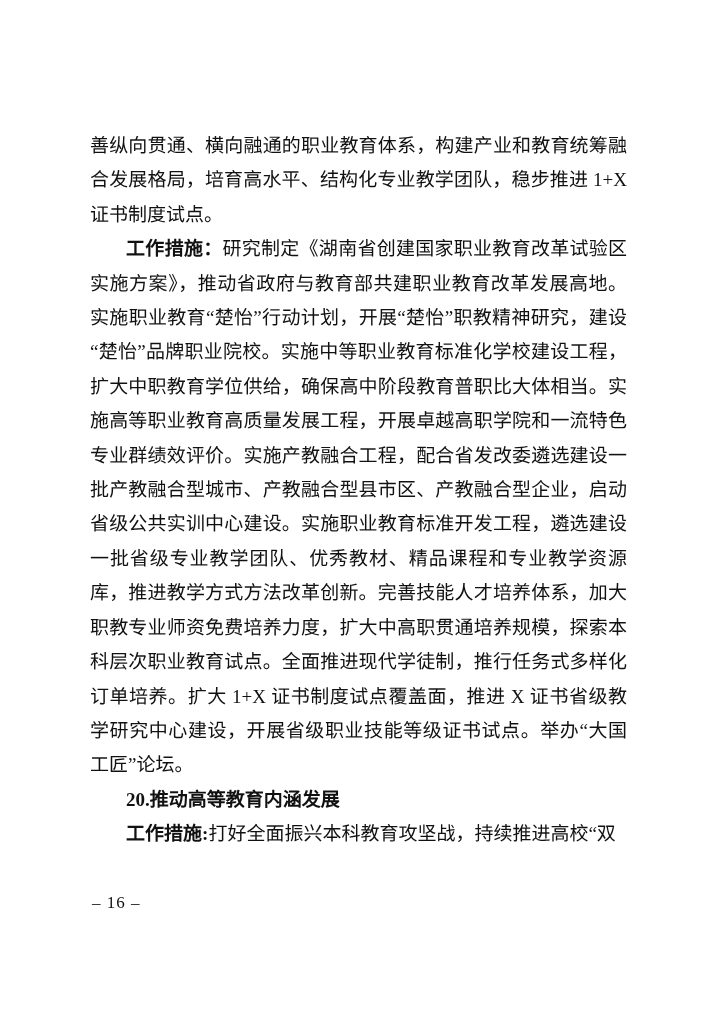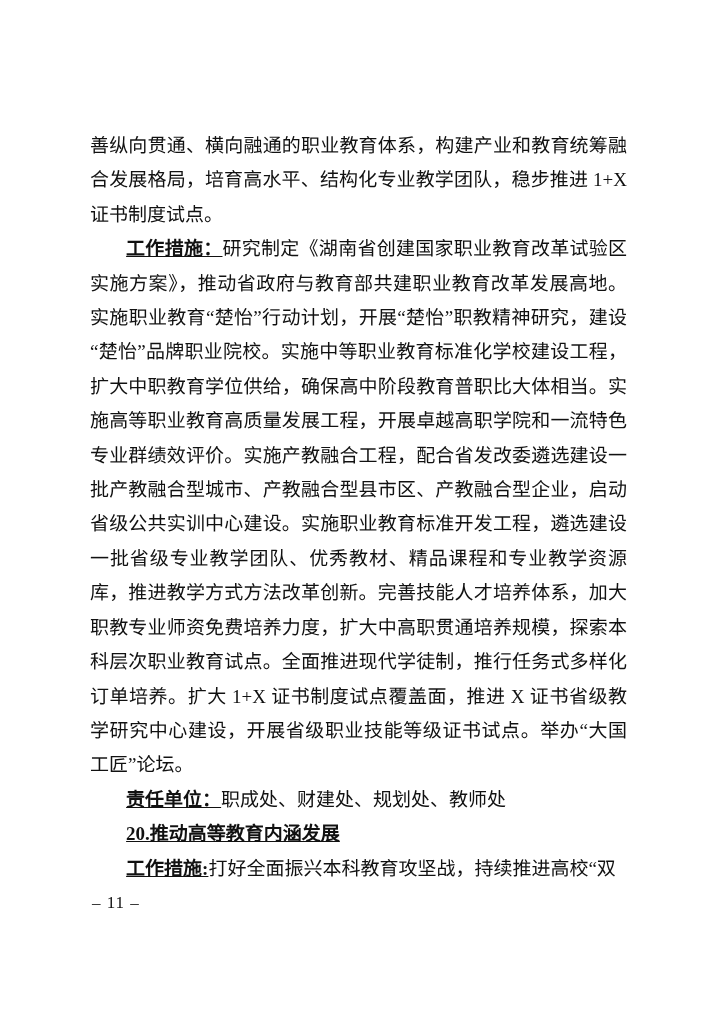--- a/index.html
+++ b/index.html
@@ -28,36 +28,34 @@
   }
   .para {
     margin: 0;
     padding: 0;
   }
   .para.indent {
     text-indent: 1.9em;
   }
   .run.bold {
     font-weight: bold;
-    text-decoration: underline;
   }
   .page-number {
     position: absolute;
     left: 92px;
     top: 893px;
     font-size: 17px;
     letter-spacing: 1px;
     color: #111111;
   }
 </style>
 </head>
 <body>
 
 <div class="page">
   <div class="page-body">
       <p class="para"><span class="run">善纵向贯通、横向融通的职业教育体系，构建产业和教育统筹融合发展格局，培育高水平、结构化专业教学团队，稳步推进 1+X 证书制度试点。</span></p>
       <p class="para indent"><span class="run bold">工作措施：</span><span class="run">研究制定《湖南省创建国家职业教育改革试验区实施方案》，推动省政府与教育部共建职业教育改革发展高地。实施职业教育“楚怡”行动计划，开展“楚怡”职教精神研究，建设“楚怡”品牌职业院校。实施中等职业教育标准化学校建设工程，扩大中职教育学位供给，确保高中阶段教育普职比大体相当。实施高等职业教育高质量发展工程，开展卓越高职学院和一流特色专业群绩效评价。实施产教融合工程，配合省发改委遴选建设一批产教融合型城市、产教融合型县市区、产教融合型企业，启动省级公共实训中心建设。实施职业教育标准开发工程，遴选建设一批省级专业教学团队、优秀教材、精品课程和专业教学资源库，推进教学方式方法改革创新。完善技能人才培养体系，加大职教专业师资免费培养力度，扩大中高职贯通培养规模，探索本科层次职业教育试点。全面推进现代学徒制，推行任务式多样化订单培养。扩大 1+X 证书制度试点覆盖面，推进 X 证书省级教学研究中心建设，开展省级职业技能等级证书试点。举办“大国工匠”论坛。</span></p>
-      <p class="para indent"><span class="run bold">责任单位：</span><span class="run">职成处、财建处、规划处、教师处</span></p>
       <p class="para indent"><span class="run bold">20.推动高等教育内涵发展</span></p>
       <p class="para indent"><span class="run bold">工作措施:</span><span class="run">打好全面振兴本科教育攻坚战，持续推进高校“双</span></p>
     </div>
-  <div class="page-number">– 11 –</div>
+  <div class="page-number">– 16 –</div>
 </div>
 
 </body></html>

